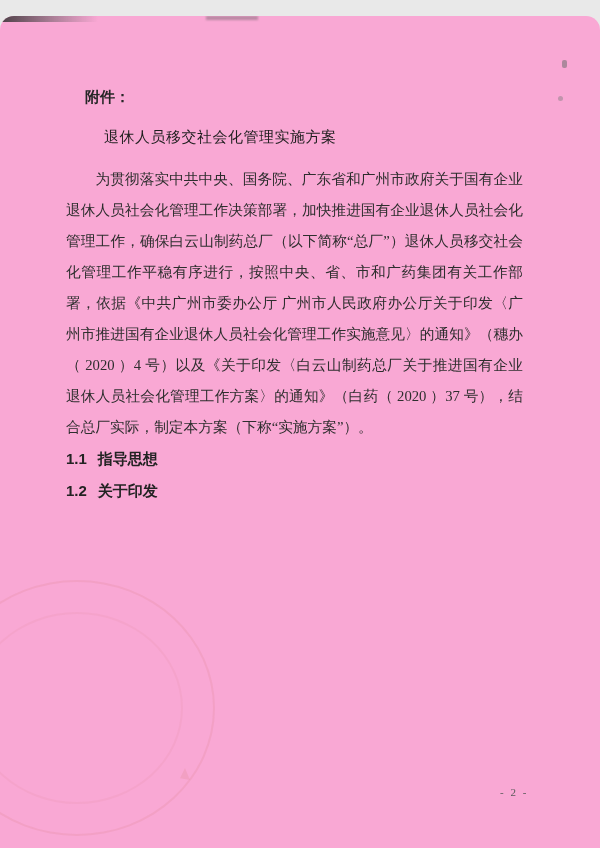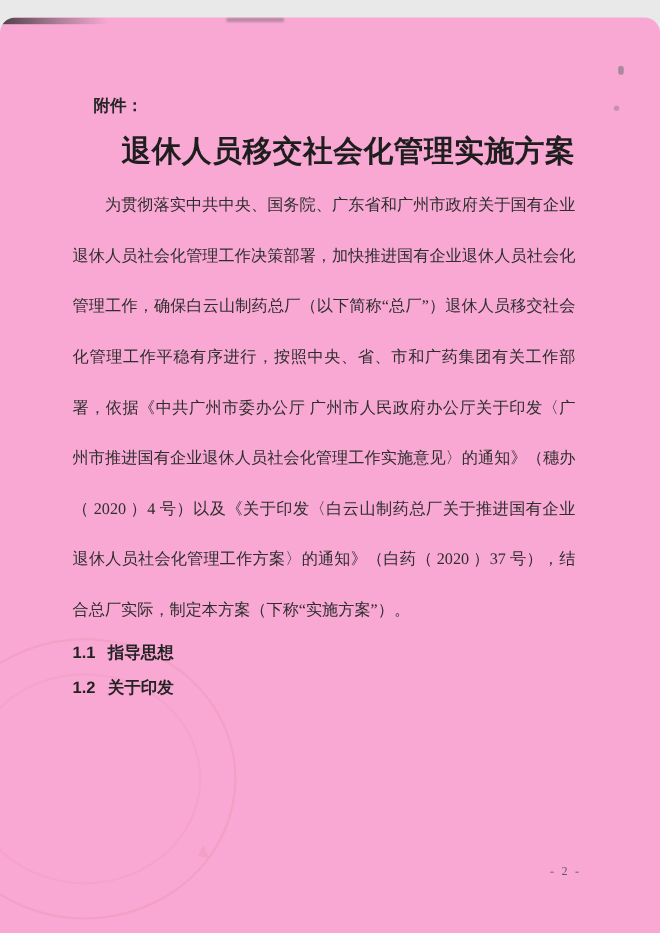--- a/index.html
+++ b/index.html
@@ -62,31 +62,31 @@
     margin-left: 19px;
     padding-top: 4px;
     font-family: "Liberation Sans", "DejaVu Sans", sans-serif;
     font-weight: bold;
     font-size: 15px;
     line-height: 22px;
     color: #262626;
   }
   .doc-title {
     margin: 12px 0 10px 38px;
-    font-size: 27px;
-    font-weight: bold;
+    font-size: 15px;
+    font-weight: normal;
     line-height: 34px;
-    text-align: right;
+    text-align: left;
     letter-spacing: 0.5px;
     color: #1e1e1e;
   }
   .para {
     margin: 0;
     font-size: 14.7px;
-    line-height: 46px;
+    line-height: 31px;
     text-align: justify;
     text-justify: inter-character;
     text-indent: 2em;
     color: #2e2e2e;
   }
   .heading {
     font-family: "Liberation Sans", "DejaVu Sans", sans-serif;
     font-weight: bold;
     font-size: 15px;
     line-height: 31.8px;

